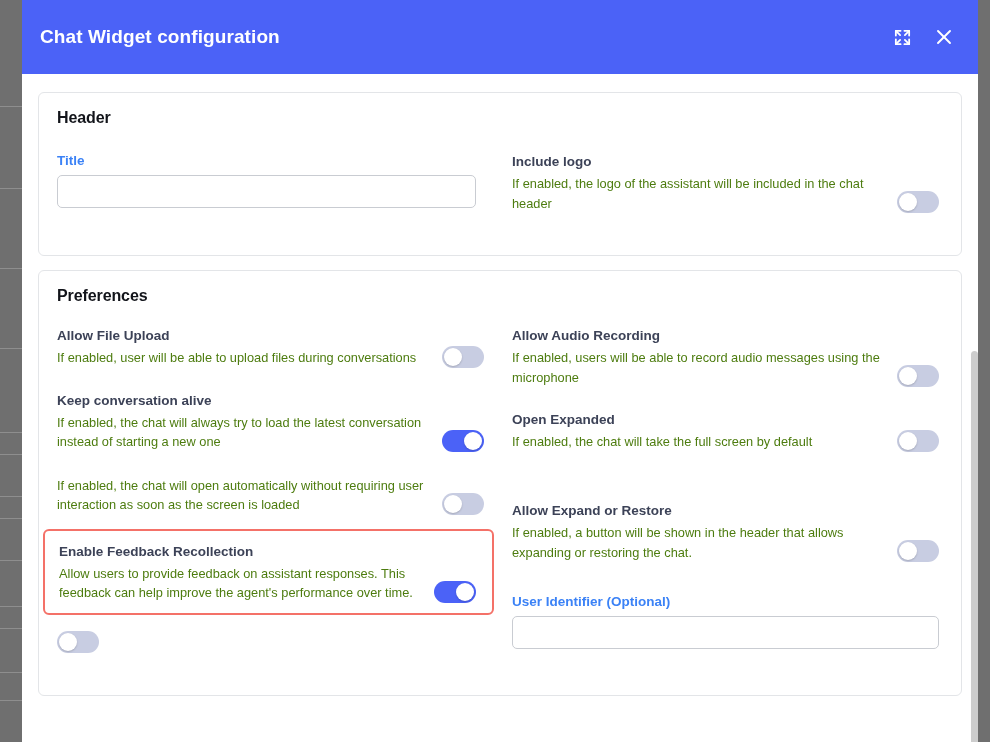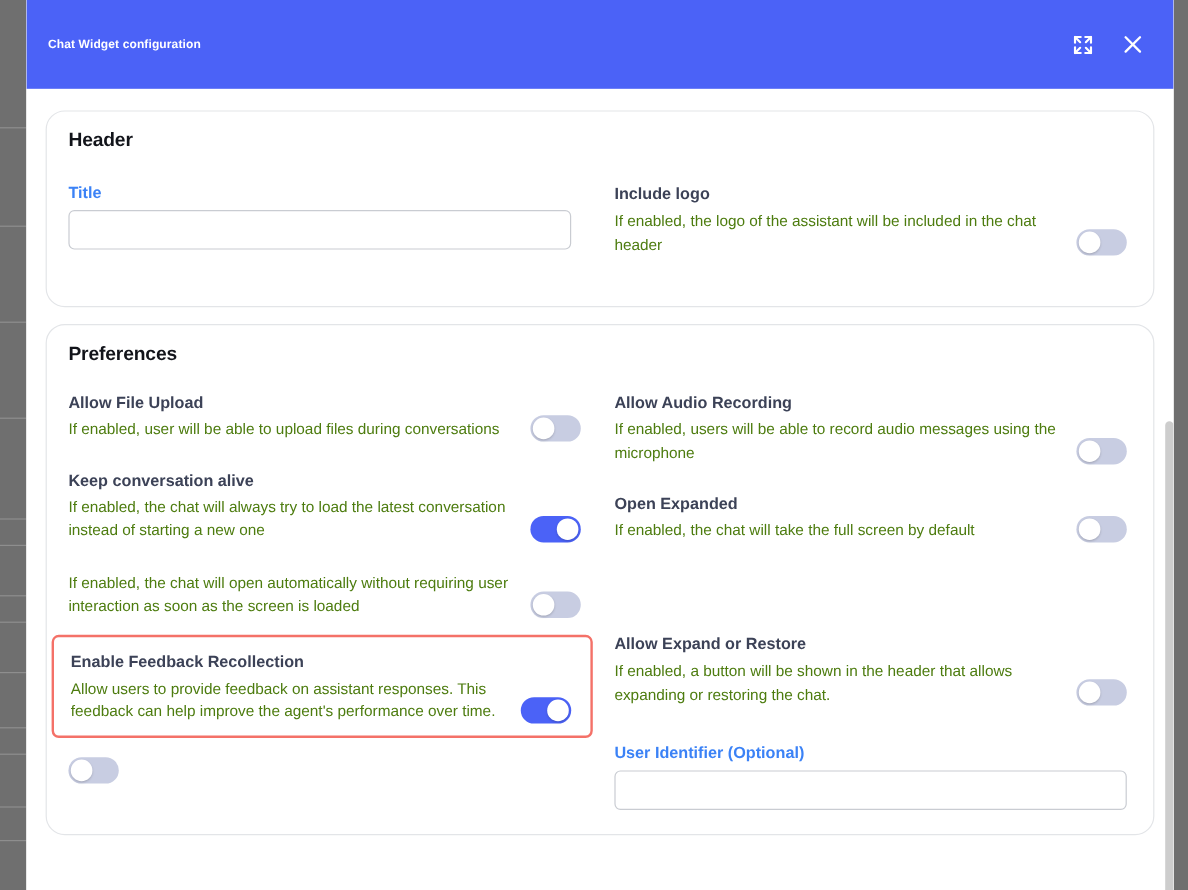--- a/index.html
+++ b/index.html
@@ -34,21 +34,21 @@
   }
 
   .modal-header {
     flex: 0 0 74px;
     background: #4b62f7;
     display: flex; align-items: center; justify-content: space-between;
     padding: 0 20px 0 18px;
   }
   .modal-title {
     color: #ffffff;
-    font-size: 10px;
+    font-size: 19px;
     font-weight: bold;
     letter-spacing: 0.1px;
   }
   .header-actions { display: flex; align-items: center; gap: 14px; }
   .hdr-btn {
     width: 28px; height: 28px;
     display: flex; align-items: center; justify-content: center;
     cursor: pointer; border: none; background: transparent;
     color: #ffffff;
   }
@@ -57,21 +57,21 @@
   
   .modal-body {
     flex: 1 1 auto;
     position: relative;
     padding: 18px 16px 0 16px;
     overflow: hidden;
   }
 
   .card {
     border: 1px solid #e3e5e8;
-    border-radius: 16px;
+    border-radius: 6px;
     background: #ffffff;
     padding: 16px 18px 18px 18px;
     margin-bottom: 14px;
   }
   .card-title {
     font-size: 16px;
     font-weight: bold;
     color: #12141a;
     margin-bottom: 26px;
     letter-spacing: -0.1px;
@@ -298,21 +298,21 @@
 
             <div class="setting">
               <div class="setting-text">
                 <div class="setting-label">Allow Audio Recording</div>
                 <div class="setting-desc">If enabled, users will be able to record audio messages using the microphone</div>
               </div>
               <div class="toggle" data-on="false"></div>
             </div>
 
 
-            <div class="setting" style="margin-bottom:76px">
+            <div class="setting" style="margin-bottom:50px">
               <div class="setting-text">
                 <div class="setting-label">Open Expanded</div>
                 <div class="setting-desc">If enabled, the chat will take the full screen by default</div>
               </div>
               <div class="toggle" data-on="false"></div>
             </div>
 
             <div class="setting" style="margin-bottom:32px">
               <div class="setting-text">
                 <div class="setting-label">Allow Expand or Restore</div>

